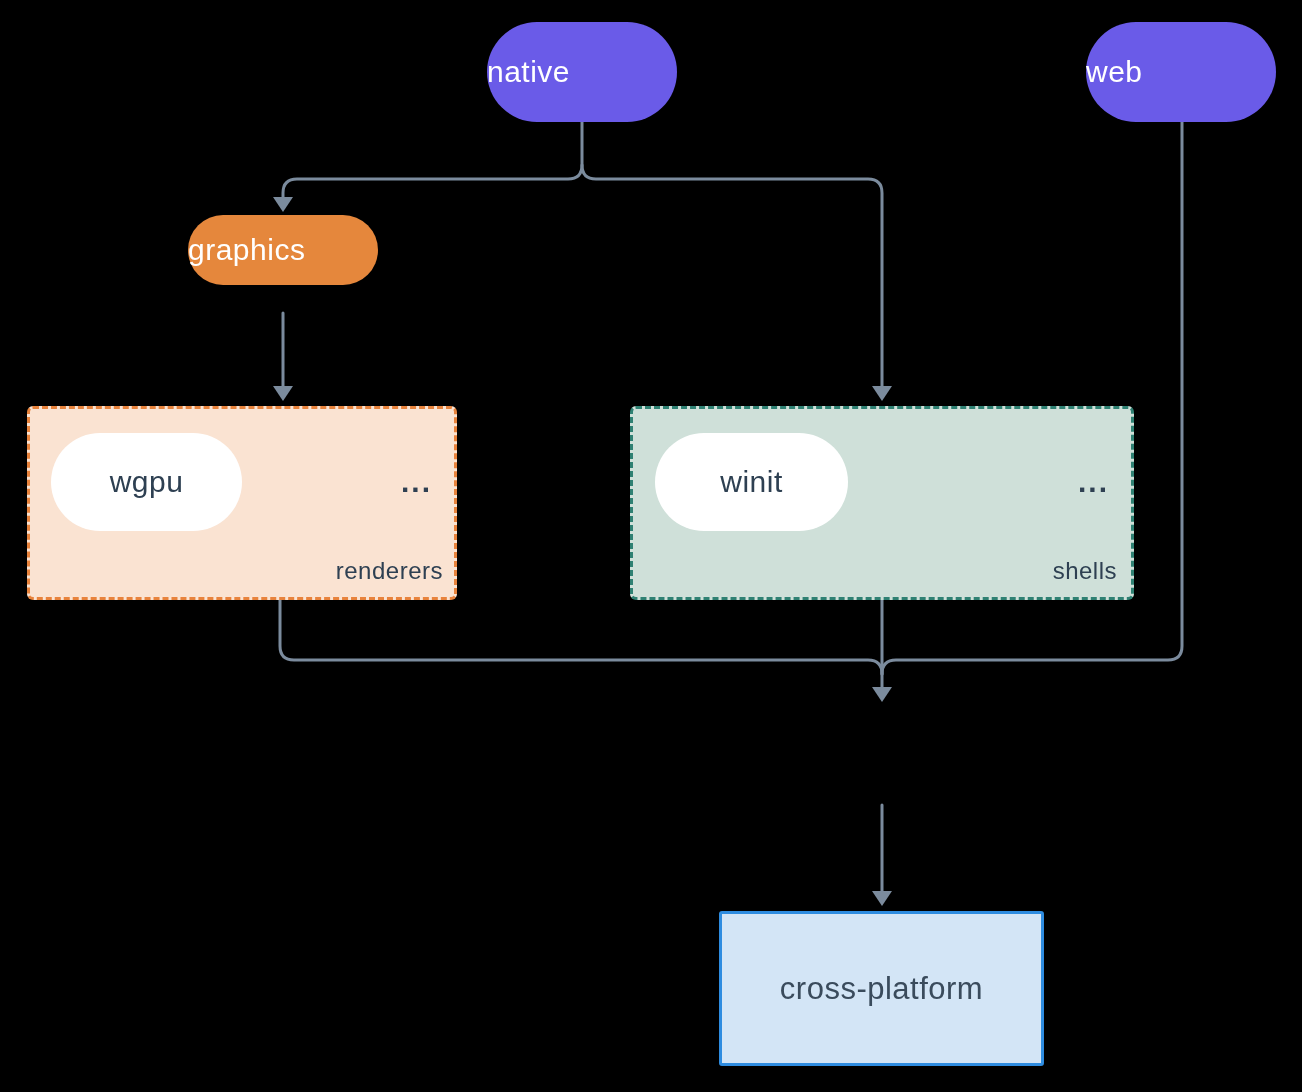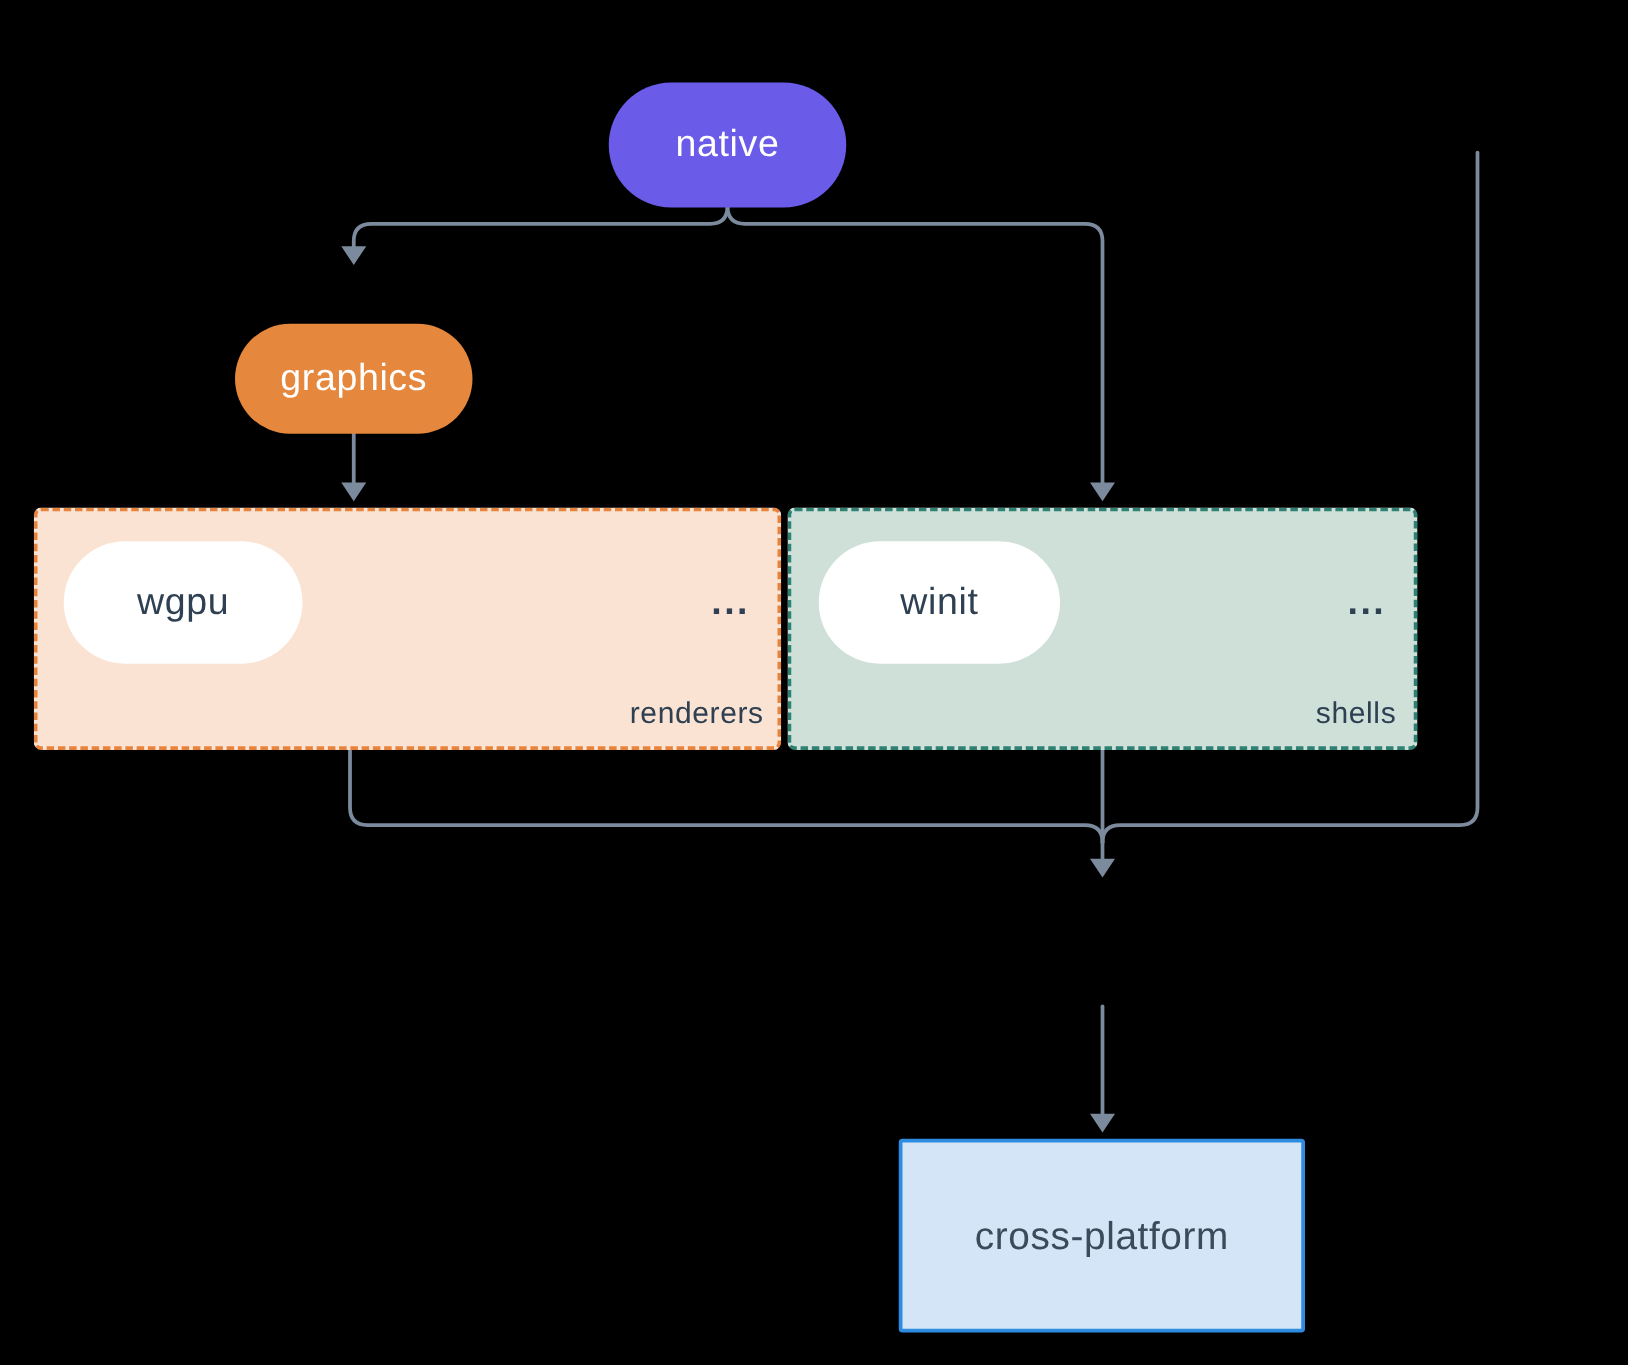--- a/index.html
+++ b/index.html
@@ -21,25 +21,24 @@
     z-index: 1;
   }
   .node, .group, .appbox, .whitepill, .dots, .grouplabel {
     position: absolute;
     box-sizing: border-box;
     z-index: 2;
   }
   .node {
     display: flex;
     align-items: center;
-    justify-content: center;
+    justify-content: flex-start;
     color: #ffffff;
     font-size: 30px;
     letter-spacing: 0.5px;
-    margin-top: 44px;
   }
   .pill-r { border-radius: 50px; }
   .node-native, .node-web { background: #6a5be8; }
   .node-graphics { background: #e5873c; }
   .node-iced { background: #2d87d8; }
   .group {
     border-radius: 6px;
   }
   .group-renderers {
     background: #fae3d2;
@@ -113,26 +112,29 @@
       <polygon points="273,386 293,386 283,401"></polygon>
       <polygon points="872,687 892,687 882,702"></polygon>
       <polygon points="872,891 892,891 882,906"></polygon>
     </g>
   </svg>
 
   <div class="node node-native pill-r" style="left:487px; top:22px; width:190px; height:100px;">
     <span>native</span>
   </div>
 
+  <div class="node node-web pill-r" style="left:1086px; top:22px; width:190px; height:100px;">
+    <span>web</span>
+  </div>
 
-  <div class="node node-graphics pill-r" style="left:188px; top:215px; width:190px; height:88px;">
+  <div class="node node-graphics pill-r" style="left:188px; top:215px; width:190px; height:70px;">
     <span>graphics</span>
   </div>
 
-  <div class="group group-renderers" style="left:27px; top:406px; width:598px; height:194px;">
+  <div class="group group-renderers" style="left:27px; top:406px; width:430px; height:194px;">
     <div class="whitepill" style="left:21px; top:24px; width:191px; height:98px;">
       <span>wgpu</span>
     </div>
     <div class="dots" style="right:22px; top:56px;">...</div>
     <div class="grouplabel" style="right:11px; bottom:12px;">renderers</div>
   </div>
 
   <div class="group group-shells" style="left:630px; top:406px; width:504px; height:194px;padding-left:16px;">
     <div class="whitepill" style="left:22px; top:24px; width:193px; height:98px;">
       <span>winit</span>

